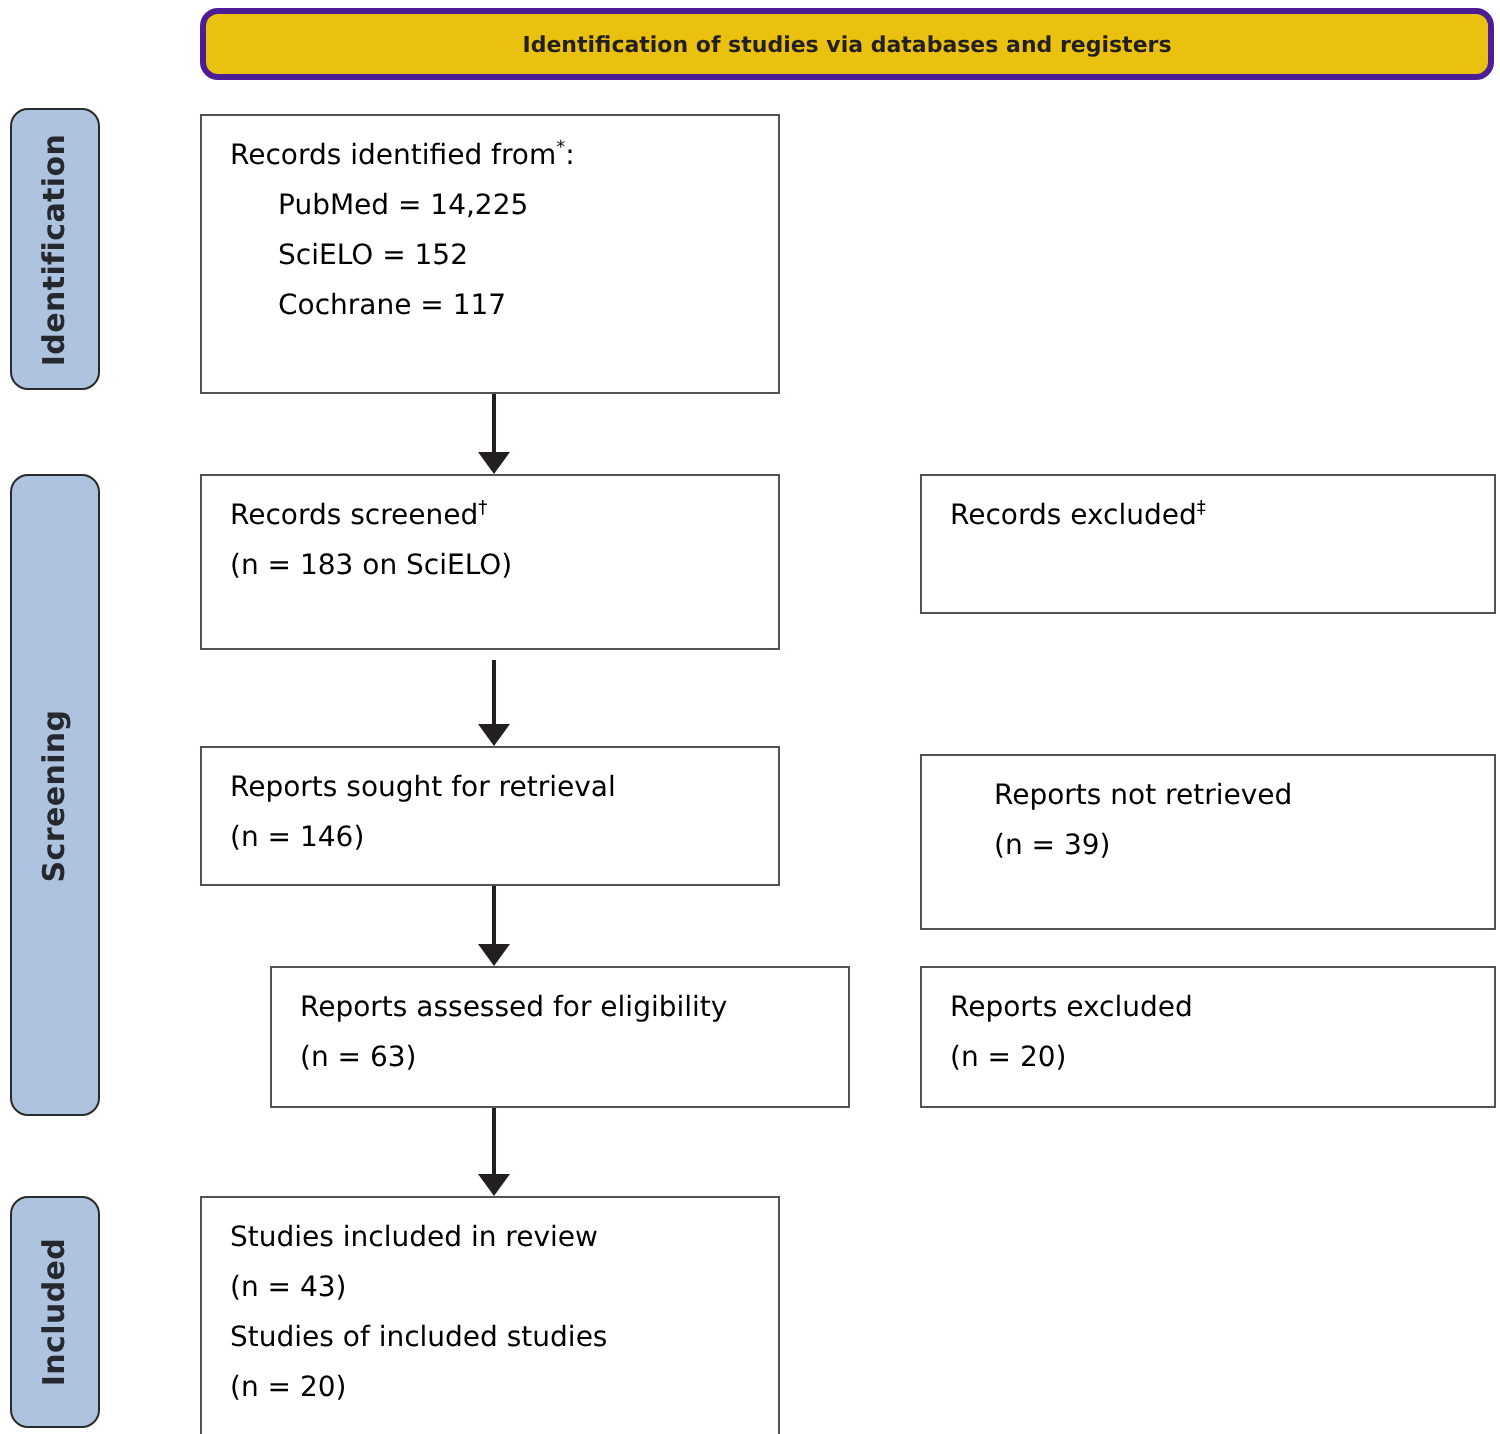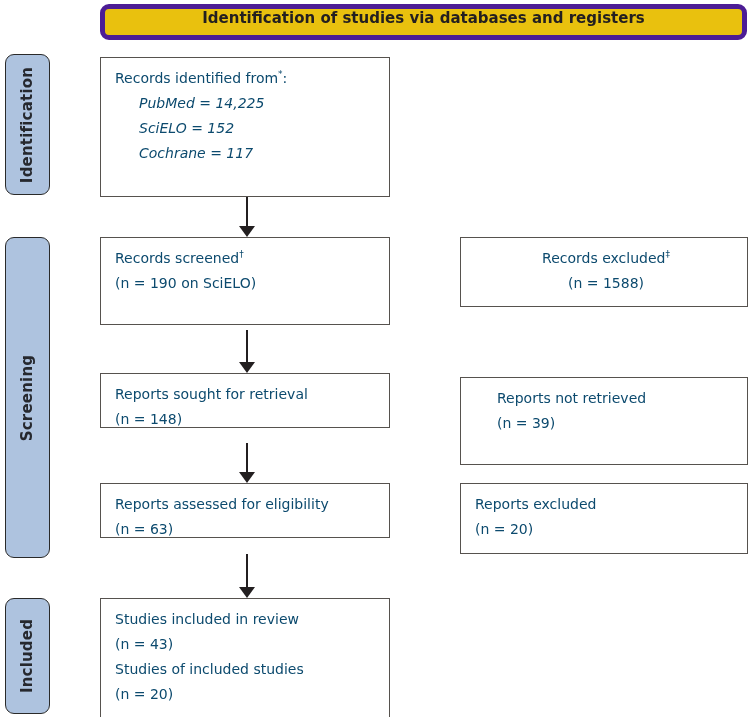--- a/index.html
+++ b/index.html
@@ -10,24 +10,24 @@
     height: 717px;
     background: #ffffff;
     overflow: hidden;
   }
   
   .banner {
     position: absolute;
     left: 100px; top: 4px;
     width: 647px; height: 36px;
     background: var(--banner-bg, #e9c10e);
-    border: 5px solid #4c1d95;
+    border: 3px solid #4c1d95;
     border-radius: 9px;
-    display: flex; align-items: flex-start; justify-content: center;
-    font-size: 15px; font-weight: bold; color: #231f20;
+    display: flex; align-items: center; justify-content: center;
+    font-size: 11px; font-weight: bold; color: #231f20;
     box-sizing: border-box;
   }
   
   .side-label {
     position: absolute;
     left: 5px; width: 45px;
     background: var(--sidebar-bg, #aec3df);
     border: 1px solid #2a2a2a;
     border-radius: 9px;
     display: flex; align-items: center; justify-content: center;
@@ -42,35 +42,35 @@
   #label-identification { top: 54px; height: 141px; }
   #label-screening      { top: 237px; height: 321px; }
   #label-included       { top: 598px; height: 116px; }
   
   .box {
     position: absolute;
     background: #ffffff;
     border: 1.5px solid #56524e;
     box-sizing: border-box;
     padding: 8px 10px 6px 14px;
-    font-size: 14px; color: #0c4a6e;
+    font-size: 14px; color: #000000;
     line-height: 25px;
   }
   .col-left  { left: 100px; width: 290px; }
   .col-right { left: 460px; width: 288px; }
   #box-identified   { top: 57px;  height: 140px; }
   #box-removed      { top: 57px;  height: 140px; }
   #box-screened     { top: 237px; height: 88px; }
-  #box-rexcluded    { top: 237px; height: 70px; text-align: center; }
-  #box-sought       { top: 373px; height: 55px; }
+  #box-rexcluded    { top: 237px; height: 70px; }
+  #box-sought       { top: 373px; height: 70px; }
   #box-notretrieved { top: 377px; height: 88px; padding-left: 36px; }
-  #box-assessed     { top: 483px; height: 55px; }
+  #box-assessed     { top: 483px; height: 71px; margin-left: 35px; }
   #box-repexcluded  { top: 483px; height: 71px; }
   #box-included     { top: 598px; height: 121px; }
-  .indent { padding-left: 24px; font-style: italic; }
+  .indent { padding-left: 24px; }
   sup { font-size: 9px; line-height: 0; }
   .ital { font-style: italic; }
   
   .arrow {
     position: absolute;
     left: 239px; width: 16px;
     display: flex; flex-direction: column; align-items: center;
   }
   .arrow .shaft { width: 2px; flex: 1; background: var(--arrow-color, #231f20); }
   .arrow .head {
@@ -106,31 +106,30 @@
   <div class="box col-left" id="box-identified">
     <div class="line"><span>Records identified from</span><sup>*</sup><span>:</span></div>
     <div class="line indent">PubMed = 14,225</div>
     <div class="line indent">SciELO = 152</div>
     <div class="line indent">Cochrane = 117</div>
   </div>
 
 
   <div class="box col-left" id="box-screened">
     <div class="line"><span>Records screened</span><sup>†</sup></div>
-    <div class="line">(n = 190 on SciELO)</div>
+    <div class="line">(n = 183 on SciELO)</div>
   </div>
 
   <div class="box col-right" id="box-rexcluded">
     <div class="line"><span>Records excluded</span><sup>‡</sup></div>
-    <div class="line">(n = 1588)</div>
   </div>
 
   <div class="box col-left" id="box-sought">
     <div class="line">Reports sought for retrieval</div>
-    <div class="line">(n = 148)</div>
+    <div class="line">(n = 146)</div>
   </div>
 
   <div class="box col-right" id="box-notretrieved">
     <div class="line">Reports not retrieved</div>
     <div class="line">(n = 39)</div>
   </div>
 
   <div class="box col-left" id="box-assessed">
     <div class="line">Reports assessed for eligibility</div>
     <div class="line">(n = 63)</div>

